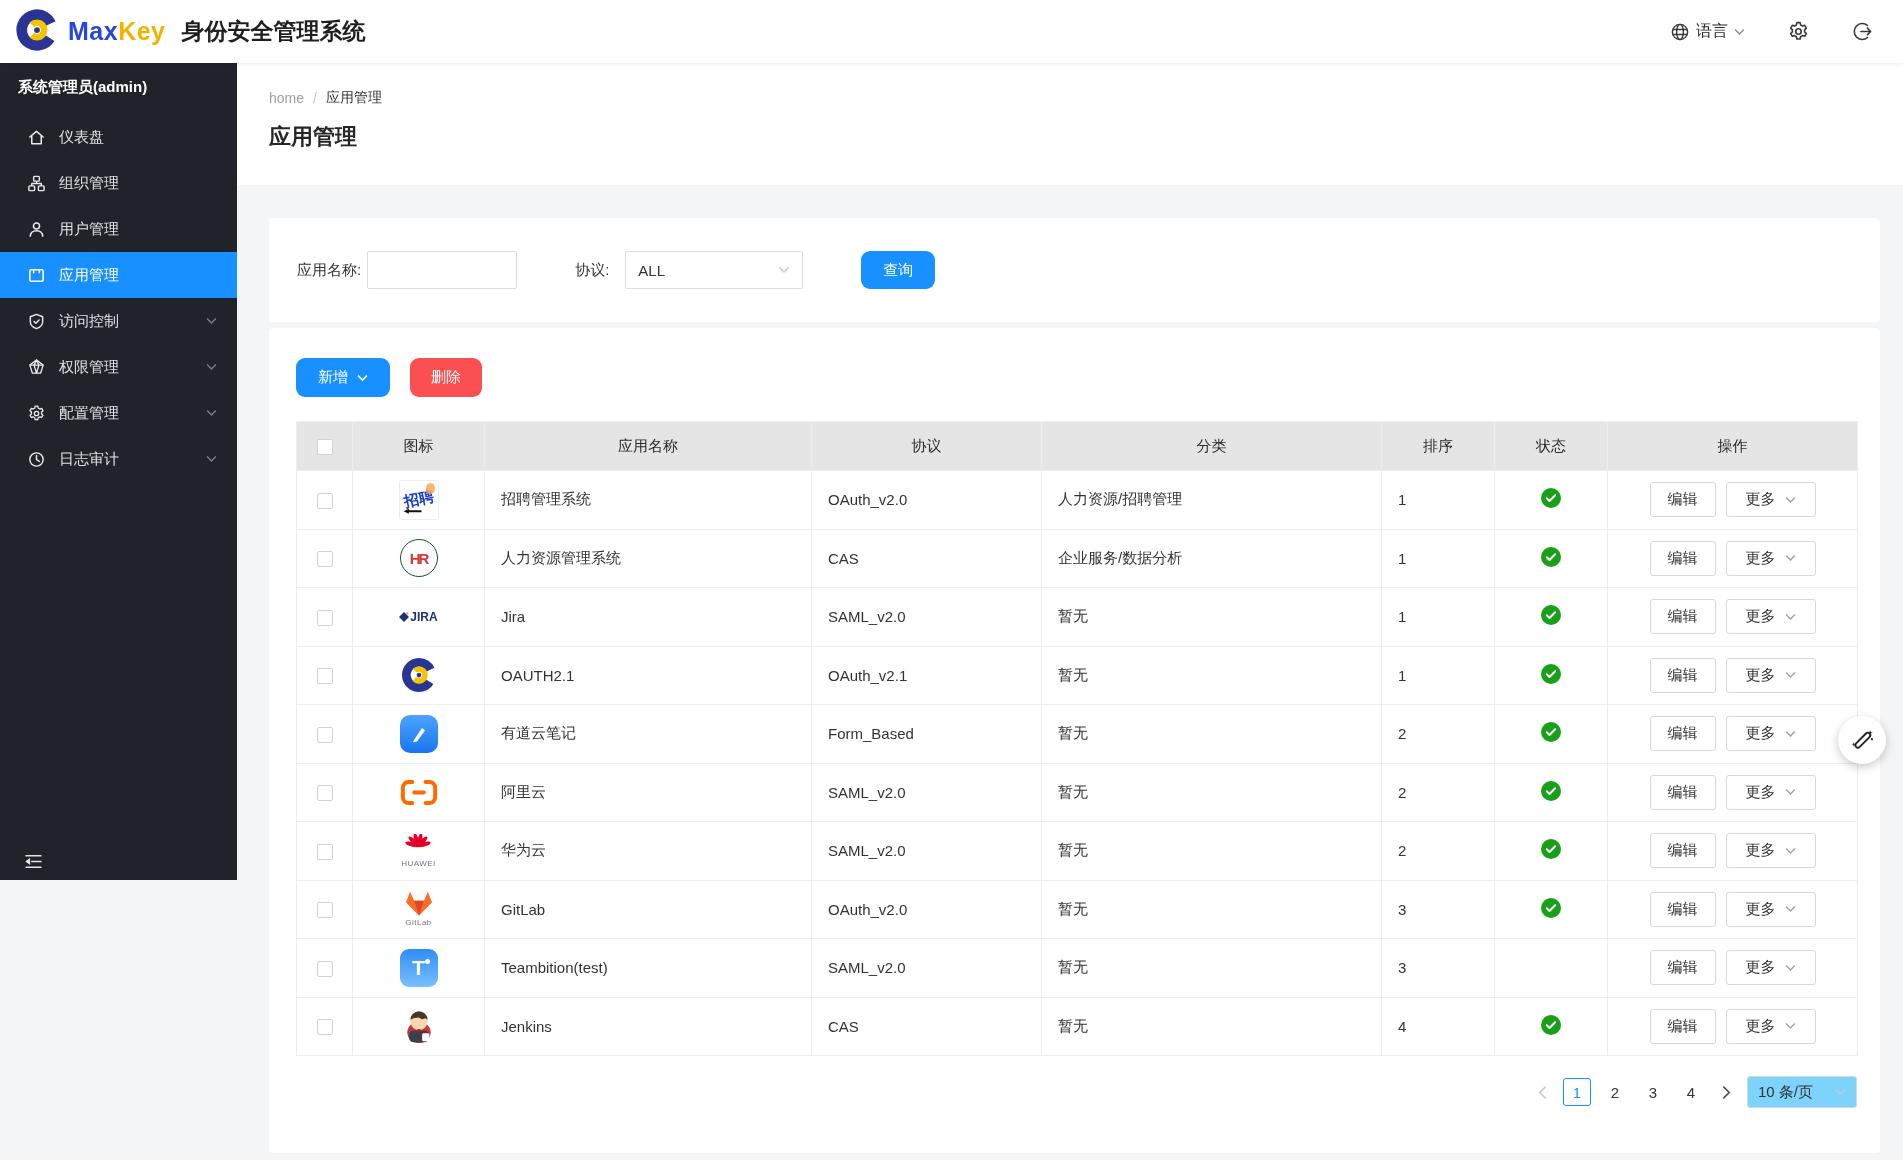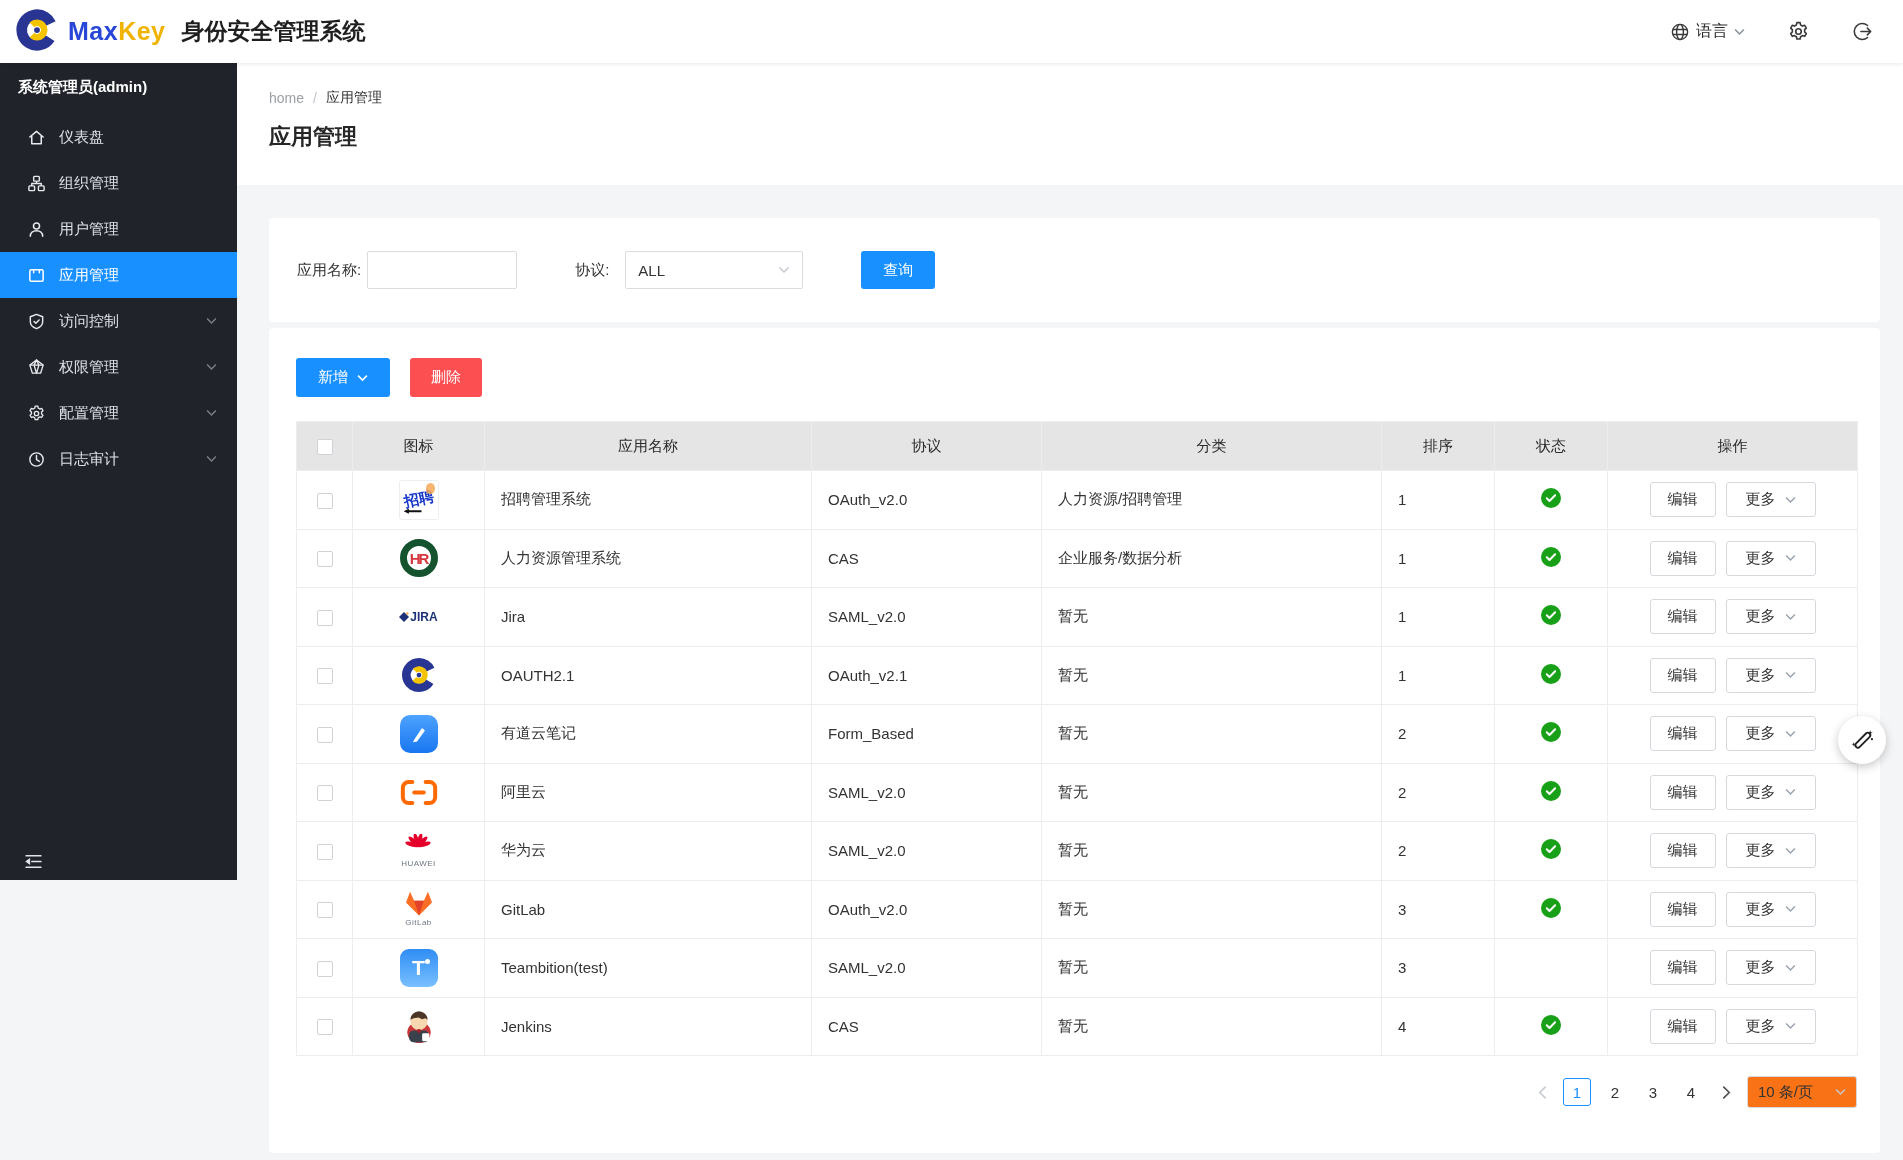--- a/index.html
+++ b/index.html
@@ -54,21 +54,21 @@
   
   .search-card{ position:absolute; top:218px; left:269px; width:1611px; height:104px;
     background:#fff; border-radius:4px; display:flex; align-items:center; padding-left:28px;}
   .f-label{ font-size:15px; color:#333;}
   .text-input{ width:150px; height:38px; border:1px solid #d9dce0; border-radius:2px;
     margin-left:6px; padding:0 10px; font-size:14px; color:#333; outline:none; background:#fff;}
   .select-box{ width:178px; height:38px; border:1px solid #d9dce0; border-radius:2px;
     margin-left:16px; display:flex; align-items:center; justify-content:space-between;
     padding:0 12px; font-size:15px; color:#333; cursor:pointer; background:#fff;}
   .gap-58{ margin-left:58px;}
-  .btn{ border:none; border-radius:3px; font-size:15px; cursor:pointer;
+  .btn{ border:none; border-radius:9px; font-size:15px; cursor:pointer;
     display:inline-flex; align-items:center; justify-content:center;}
   .btn-primary{ background:var(--accent); color:#fff;}
   .btn-search{ width:74px; height:38px; margin-left:58px;}
 
   
   .table-card{ position:absolute; top:328px; left:269px; width:1611px; height:825px;
     background:#fff; border-radius:4px;}
   .toolbar{ position:absolute; top:30px; left:27px; display:flex; gap:20px;}
   .btn-add{ width:94px; height:39px; gap:9px;}
   .btn-del{ width:72px; height:39px; background:var(--danger); color:#fff;}
@@ -92,39 +92,39 @@
   .btn-more{ width:90px; gap:9px;}
 
   
   .ai{ position:relative; display:flex; align-items:center; justify-content:center;}
   .ai-zp{ width:40px; height:40px; background:#fff; border:1px solid #eceff1; border-radius:3px;}
   .zp-text{ font-size:15px; font-weight:900; color:#1536c9; transform:rotate(-12deg); display:block;}
   .zp-bar{ position:absolute; left:4px; bottom:5px; width:18px; height:5px; background:#111;
     clip-path:polygon(0 50%,30% 0,30% 32%,100% 32%,100% 68%,30% 68%,30% 100%);}
   .zp-blob{ position:absolute; top:2px; right:3px; width:9px; height:11px;
     background:#f4a957; border-radius:50% 50% 50% 4px; opacity:.85;}
-  .ai-hr{ width:38px; height:38px; border-radius:50%; border:7px solid #14532d;
+  .ai-hr{ width:38px; height:38px; border-radius:50%; border:1px solid #14532d;
     font-size:15px; font-weight:900; color:#d6373f; letter-spacing:-2px;}
   .ai-jira{ font-size:12px; font-weight:800; color:#1c3177; display:flex; align-items:center; gap:1px;}
   .ai-yd{ width:38px; height:38px; border-radius:10px; background:linear-gradient(180deg,#4da3ff,#1976f0);}
   .ai-tb{ width:38px; height:38px; border-radius:9px; background:linear-gradient(180deg,#2f8df4,#79c0ff);
     color:#fff; font-size:21px; font-weight:800;}
   .tb-dot{ position:absolute; top:10px; right:8px; width:5px; height:5px; border-radius:50%; background:#fff;}
   .ai-col{ flex-direction:column; gap:1px;}
   .ai-sub{ font-size:8px; color:#6d7580; letter-spacing:.5px;}
 
   
   .pagination{ position:absolute; right:23px; top:748px; display:flex; align-items:center; gap:10px;}
   .pg-arrow{ width:22px; height:28px; display:flex; align-items:center; justify-content:center; cursor:pointer;}
   .pg-num{ min-width:28px; height:28px; display:flex; align-items:center; justify-content:center;
     font-size:15px; color:#333; cursor:pointer; border-radius:3px;}
   .pg-num.active{ border:1px solid var(--accent); color:var(--accent);}
   .pg-size{ width:110px; height:32px; border:1px solid var(--btn-border); border-radius:3px;
     display:flex; align-items:center; justify-content:space-between; padding:0 10px;
-    font-size:15px; color:#333; cursor:pointer; background:#f97316;}
+    font-size:15px; color:#333; cursor:pointer; background:#7dd3fc;}
 
   
   .float-btn{ position:absolute; left:1838px; top:716px; width:48px; height:48px; border-radius:50%;
     background:#fff; box-shadow:0 3px 10px rgba(0,0,0,.22); display:flex; align-items:center;
     justify-content:center; z-index:40; cursor:pointer;}
 </style>
 </head>
 <body>
 
 <div class="topbar">

